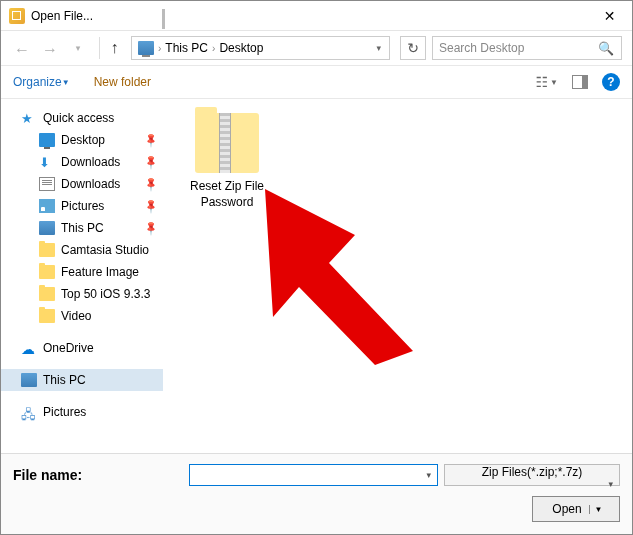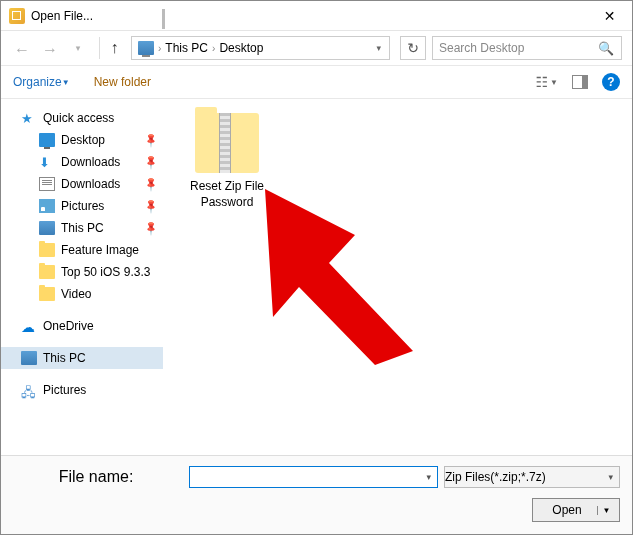--- a/index.html
+++ b/index.html
@@ -69,28 +69,28 @@
 .zip-icon { width: 64px; height: 60px; margin: 0 auto 6px; background: #ffe99b; border-radius: 3px; position: relative; }
 .zip-icon::before { content:""; position:absolute; top:-6px; left:0; width:22px; height:8px; background:#ffe99b; border-radius: 2px 2px 0 0; }
 .zip-icon .zipper { position:absolute; left:24px; top:0; bottom:0; width:12px; background: repeating-linear-gradient(#c5c5c5 0 3px, #e8e8e8 3px 6px); border-left:1px solid #aaa; border-right:1px solid #aaa; }
 
 
 .red-arrow { position: absolute; left: 244px; top: 168px; pointer-events: none; }
 
 
 .bottom { position: absolute; left: 0; right: 0; bottom: 0; border-top: 1px solid #ddd; padding: 10px 12px 12px; background: #fafafa; }
 .row1 { display: flex; align-items: center; gap: 6px; margin-bottom: 10px; }
-.fn-label { width: 170px; text-align: center; font-size: 16px; padding-right: 4px; }
+.fn-label { width: 170px; text-align: left; font-size: 14px; padding-right: 4px; font-weight: bold; }
 .fn-input-wrap { flex: 1; height: 22px; border: 1px solid #0078d7; display: flex; align-items: center; background: #fff; }
 .fn-input { flex: 1; border: none; outline: none; font-size: 12px; padding: 0 4px; height: 18px; }
 .fn-input-wrap .dd, .filter .dd { padding: 0 6px; font-size: 9px; color: #555; }
-.filter { width: 176px; height: 22px; border: 1px solid #bbb; display: flex; align-items: center; background: #f4f4f4; font-size: 12px; padding-left: 0; }
+.filter { width: 176px; height: 22px; border: 1px solid #bbb; display: flex; align-items: center; background: #f4f4f4; font-size: 12px; padding-left: 0; flex-direction: column; }
 .row2 { display: flex; justify-content: flex-end; gap: 12px; }
 .btn { width: 88px; height: 24px; border: 1px solid #888; background: #eee; font-size: 12px; display: flex; align-items: center; justify-content: center; }
-.btn.split { display: flex; padding: 4px; }
+.btn.split { display: flex; padding: 12px; }
 .btn.split .main { flex: 1; display: flex; align-items: center; justify-content: center; }
 .btn.split .drop { width: 18px; border-left: 1px solid #888; display: flex; align-items: center; justify-content: center; font-size: 8px; }
 </style>
 </head>
 <body>
 
 <div class="titlebar">
   <div class="app-icon"></div>
   <div class="title-text">Open File...</div>
   <div class="close-btn">✕</div>
@@ -158,20 +158,24 @@
       <span>Pictures</span>
       <span class="pin">📌</span>
     </div>
     <div class="side-item indent">
       <span class="ico ico-pc"></span>
       <span>This PC</span>
       <span class="pin">📌</span>
     </div>
     <div class="side-item indent">
       <span class="ico ico-folder"></span>
+      <span>Camtasia Studio</span>
+    </div>
+    <div class="side-item indent">
+      <span class="ico ico-folder"></span>
       <span>Feature Image</span>
     </div>
     <div class="side-item indent">
       <span class="ico ico-folder"></span>
       <span>Top 50 iOS 9.3.3</span>
     </div>
     <div class="side-item indent">
       <span class="ico ico-folder"></span>
       <span>Video</span>
     </div>

